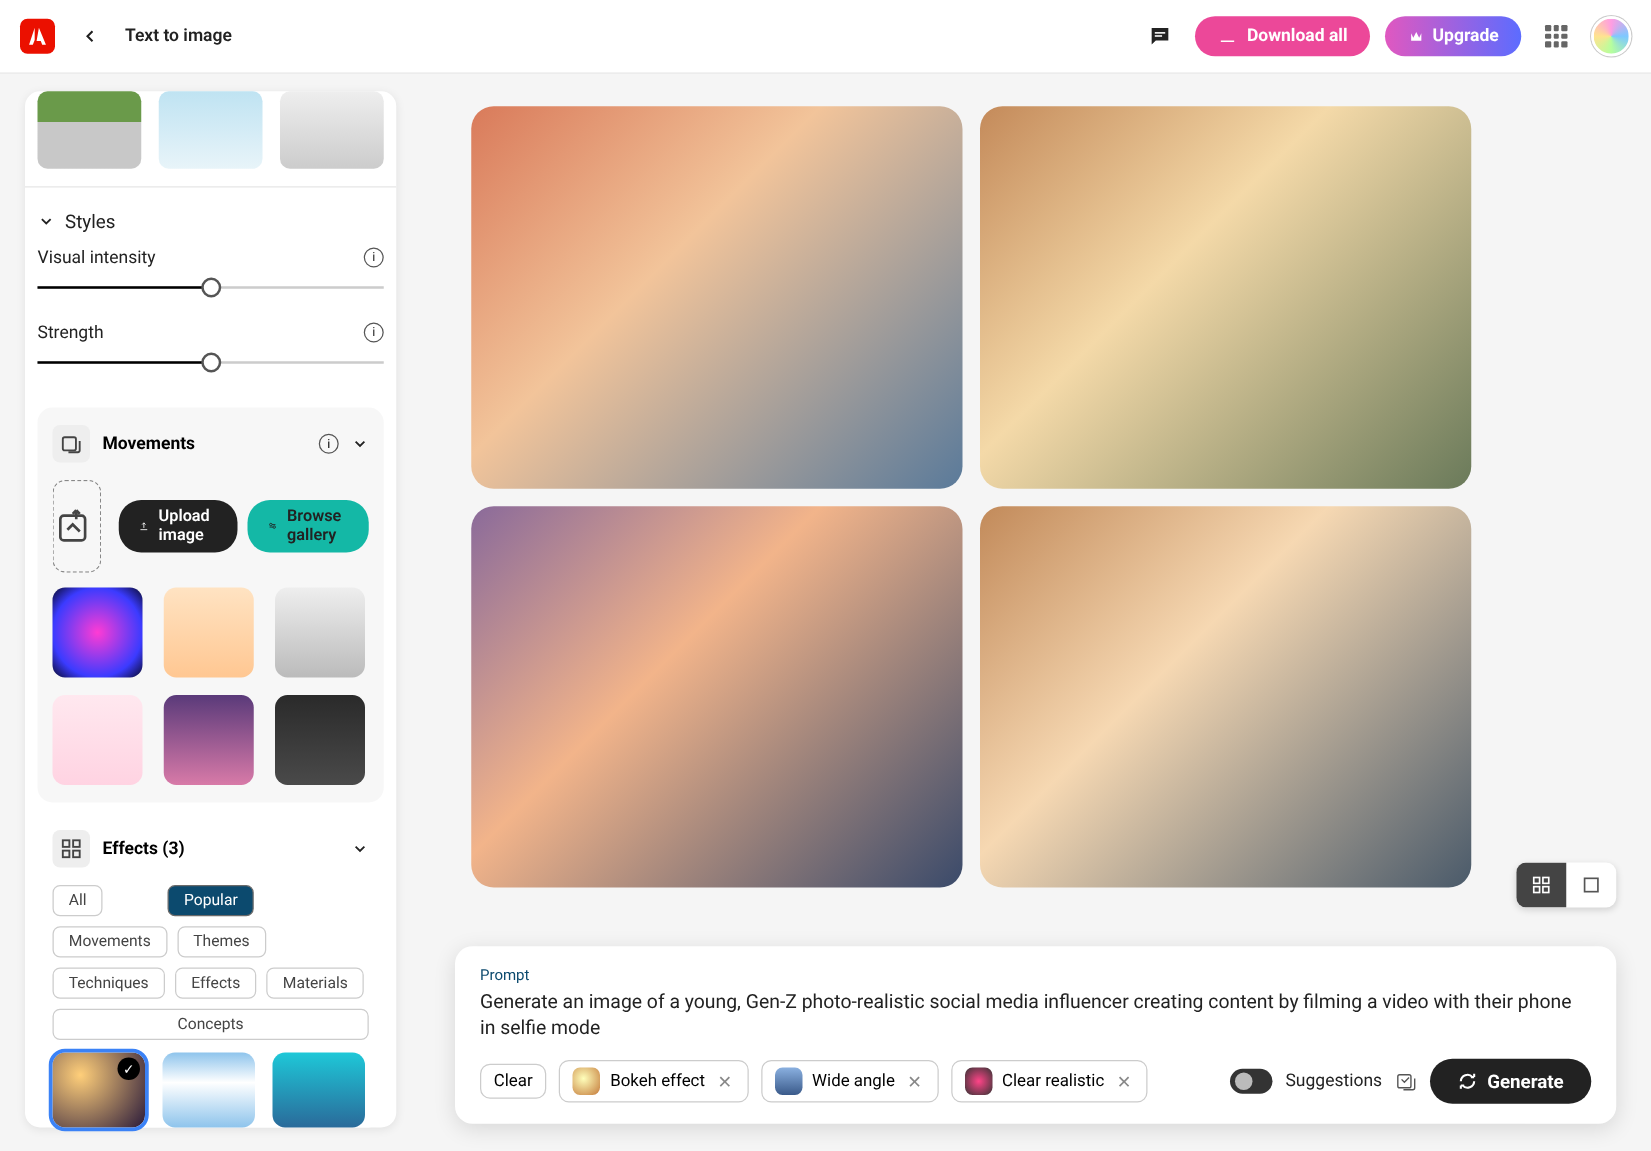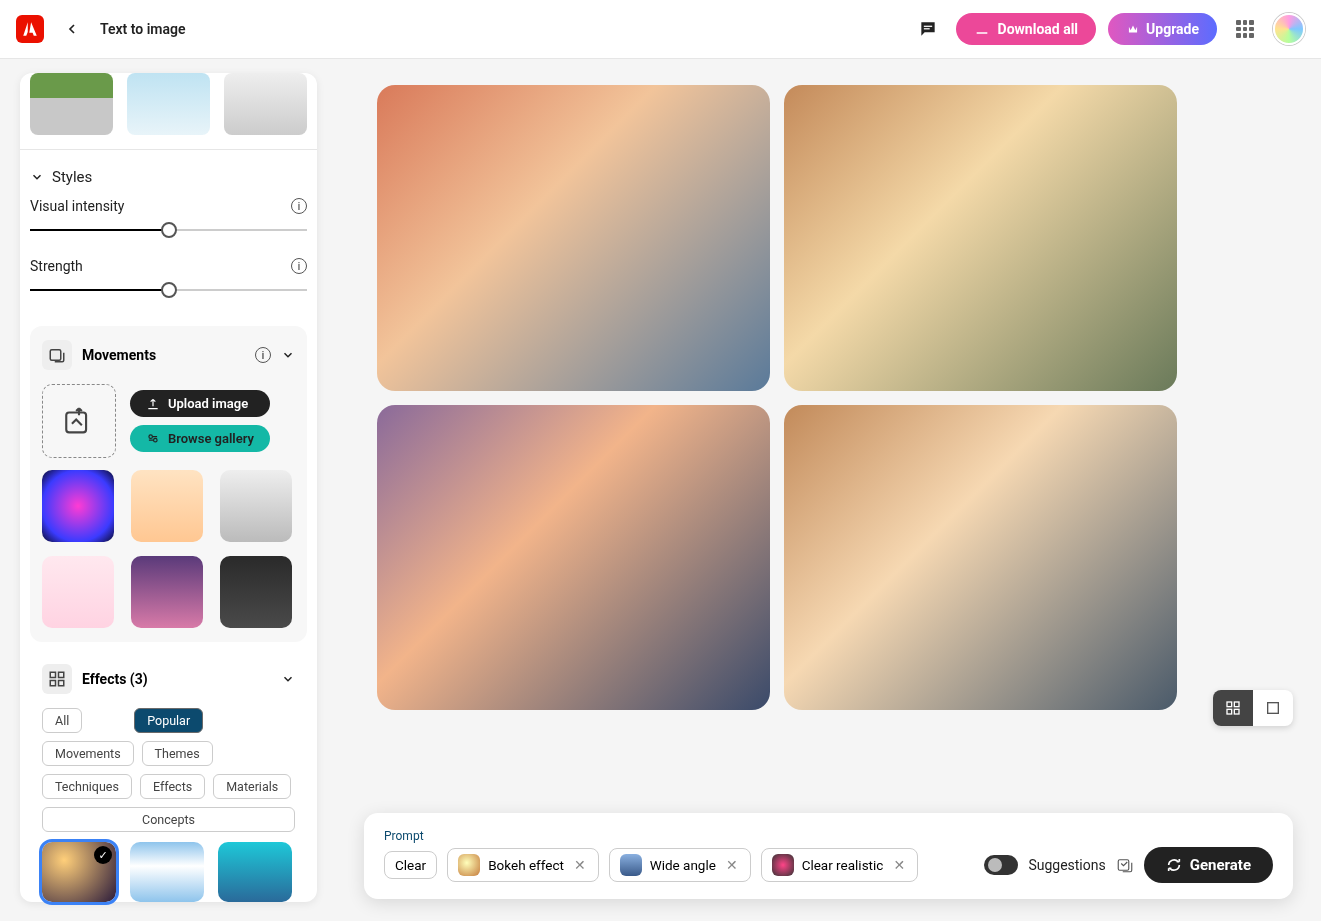--- a/index.html
+++ b/index.html
@@ -37,21 +37,21 @@
 .slider-track { position:absolute; height:2px; width:100%; background:#ccc; }
 .slider-fill { position:absolute; height:2px; background:#000; left:0; width:50%; }
 .slider-thumb { position:absolute; width:16px; height:16px; background:#fff; border:2px solid #555; border-radius:50%; left:50%; transform:translateX(-50%); }
 
 .subpanel { background:#f7f7f7; border-radius:12px; margin:8px 10px; padding:14px 12px; }
 .subpanel-hdr { display:flex; align-items:center; gap:10px; margin-bottom:14px; }
 .subpanel-icon { width:30px; height:30px; background:#eee; border-radius:6px; display:flex; align-items:center; justify-content:center; }
 .subpanel-title { font-size:14px; font-weight:700; flex:1; }
 .ref-row { display:flex; gap:14px; align-items:center; margin-bottom:12px; }
 .dropzone { width:74px; height:74px; border:1.5px dashed #888; border-radius:10px; display:flex; align-items:center; justify-content:center; }
-.ref-btns { display:flex; flex-direction:column; gap:8px; }
+.ref-btns { display:flex; flex-direction:row; gap:8px; }
 .pill-btn { border-radius:18px; padding:6px 16px; font-size:13px; font-weight:600; display:flex; align-items:center; gap:8px; cursor:pointer; }
 .pill-dark { background:#222; color:#fff; }
 .pill-light { background:#14b8a6; color:#222; }
 .ref-grid { display:grid; grid-template-columns:repeat(3,1fr); gap:14px; }
 .ref-thumb { width:72px; height:72px; border-radius:10px; }
 
 .subpanel-eff { background:#fff; border-radius:12px; margin:8px 10px 0 10px; padding:14px 12px 0 12px; }
 .chips { display:flex; flex-wrap:wrap; gap:8px; margin-bottom:10px; }
 .chip { border:1px solid #ccc; border-radius:6px; padding:4px 12px; font-size:12.5px; cursor:pointer; color:#444; }
 .chip-active { background:#0c4a6e; color:#fff; border-color:#6a6a6a;margin-left:44px; }
@@ -306,20 +306,21 @@
         <svg width="16" height="16" viewBox="0 0 24 24" fill="none" stroke="#555" stroke-width="2">
             <rect x="4" y="4" width="16" height="16"></rect>
           </svg>
       </div>
     </div>
   </div>
 </div>
 
 <div class="prompt-bar">
   <div class="prompt-label">Prompt</div>
+  <div class="prompt-text">Generate an image of a young, Gen-Z photo-realistic social media influencer creating content by filming a video with their phone in selfie mode</div>
   <div class="prompt-row">
     <div class="tag">
       <span>Clear</span>
     </div>
     <div class="tag">
       <div class="tag-sw sw-bokeh"></div>
       <span>Bokeh effect</span>
       <span class="tag-x">✕</span>
     </div>
     <div class="tag">

